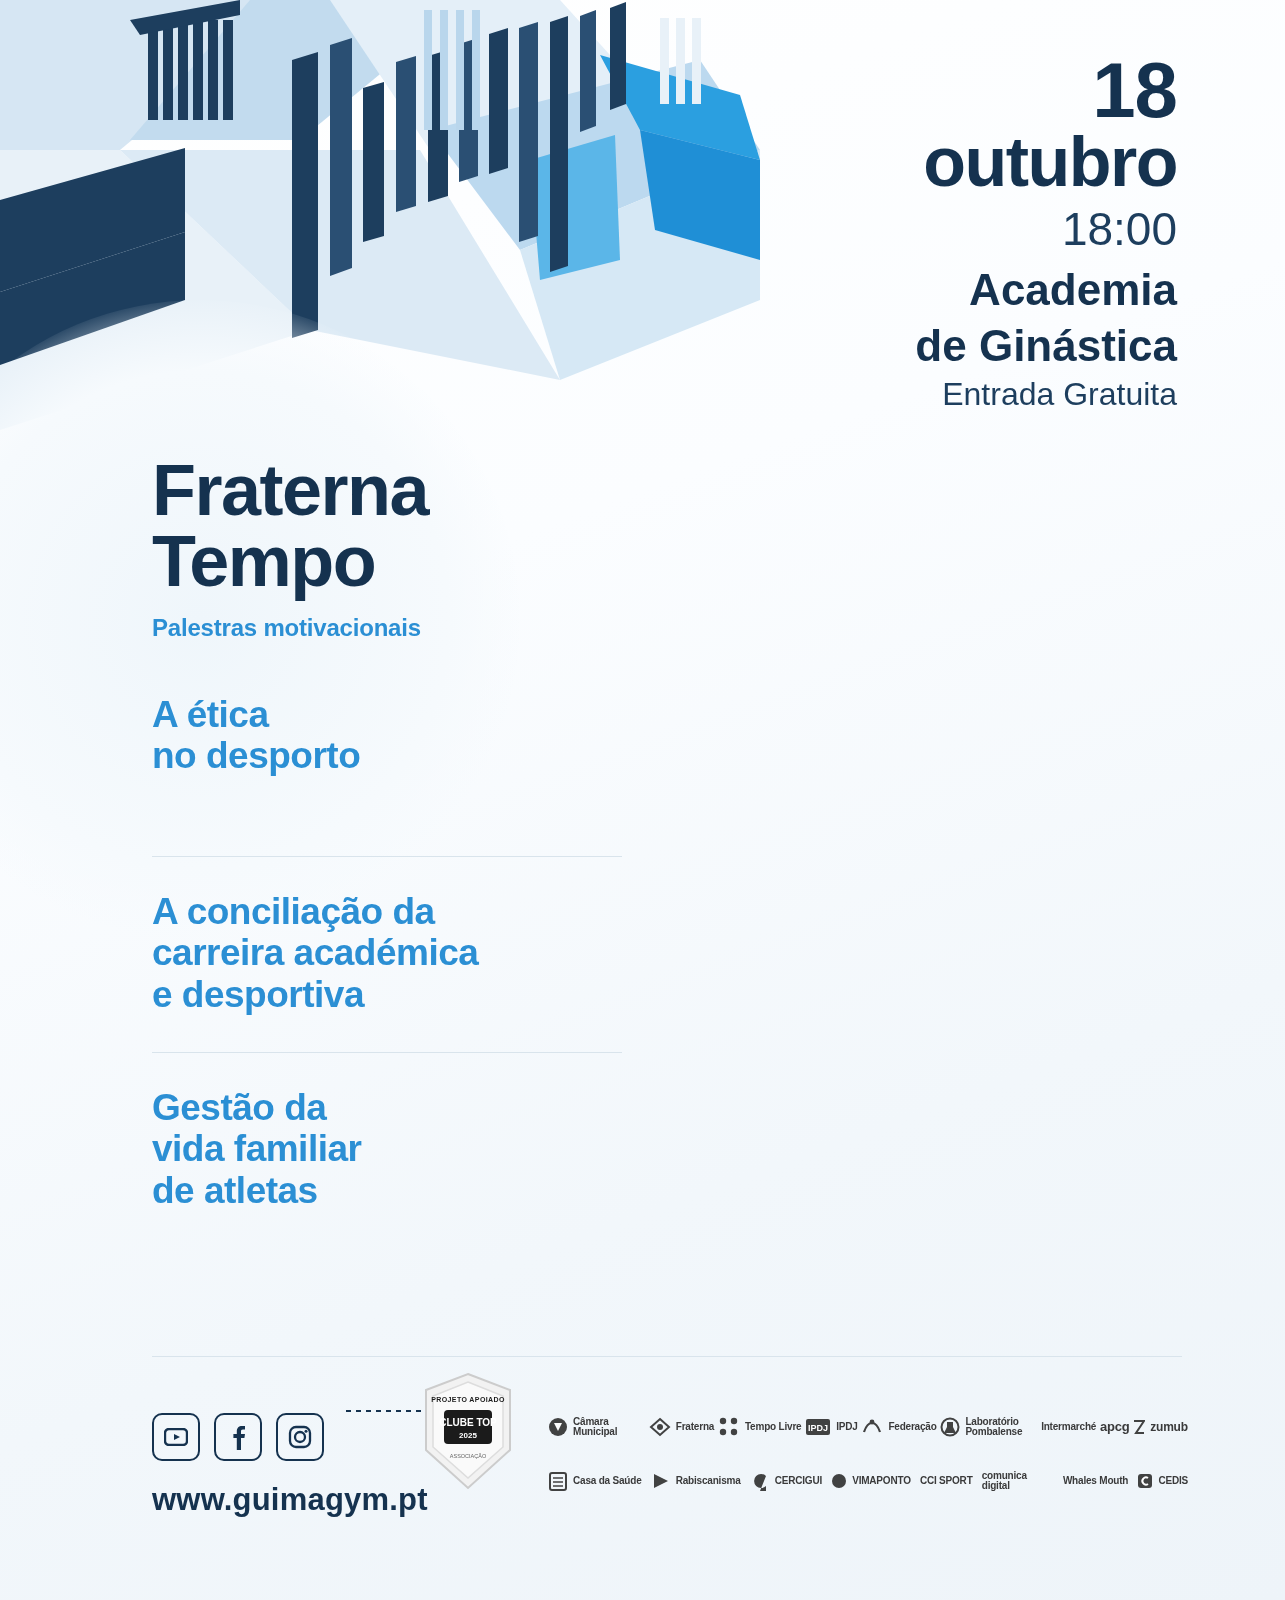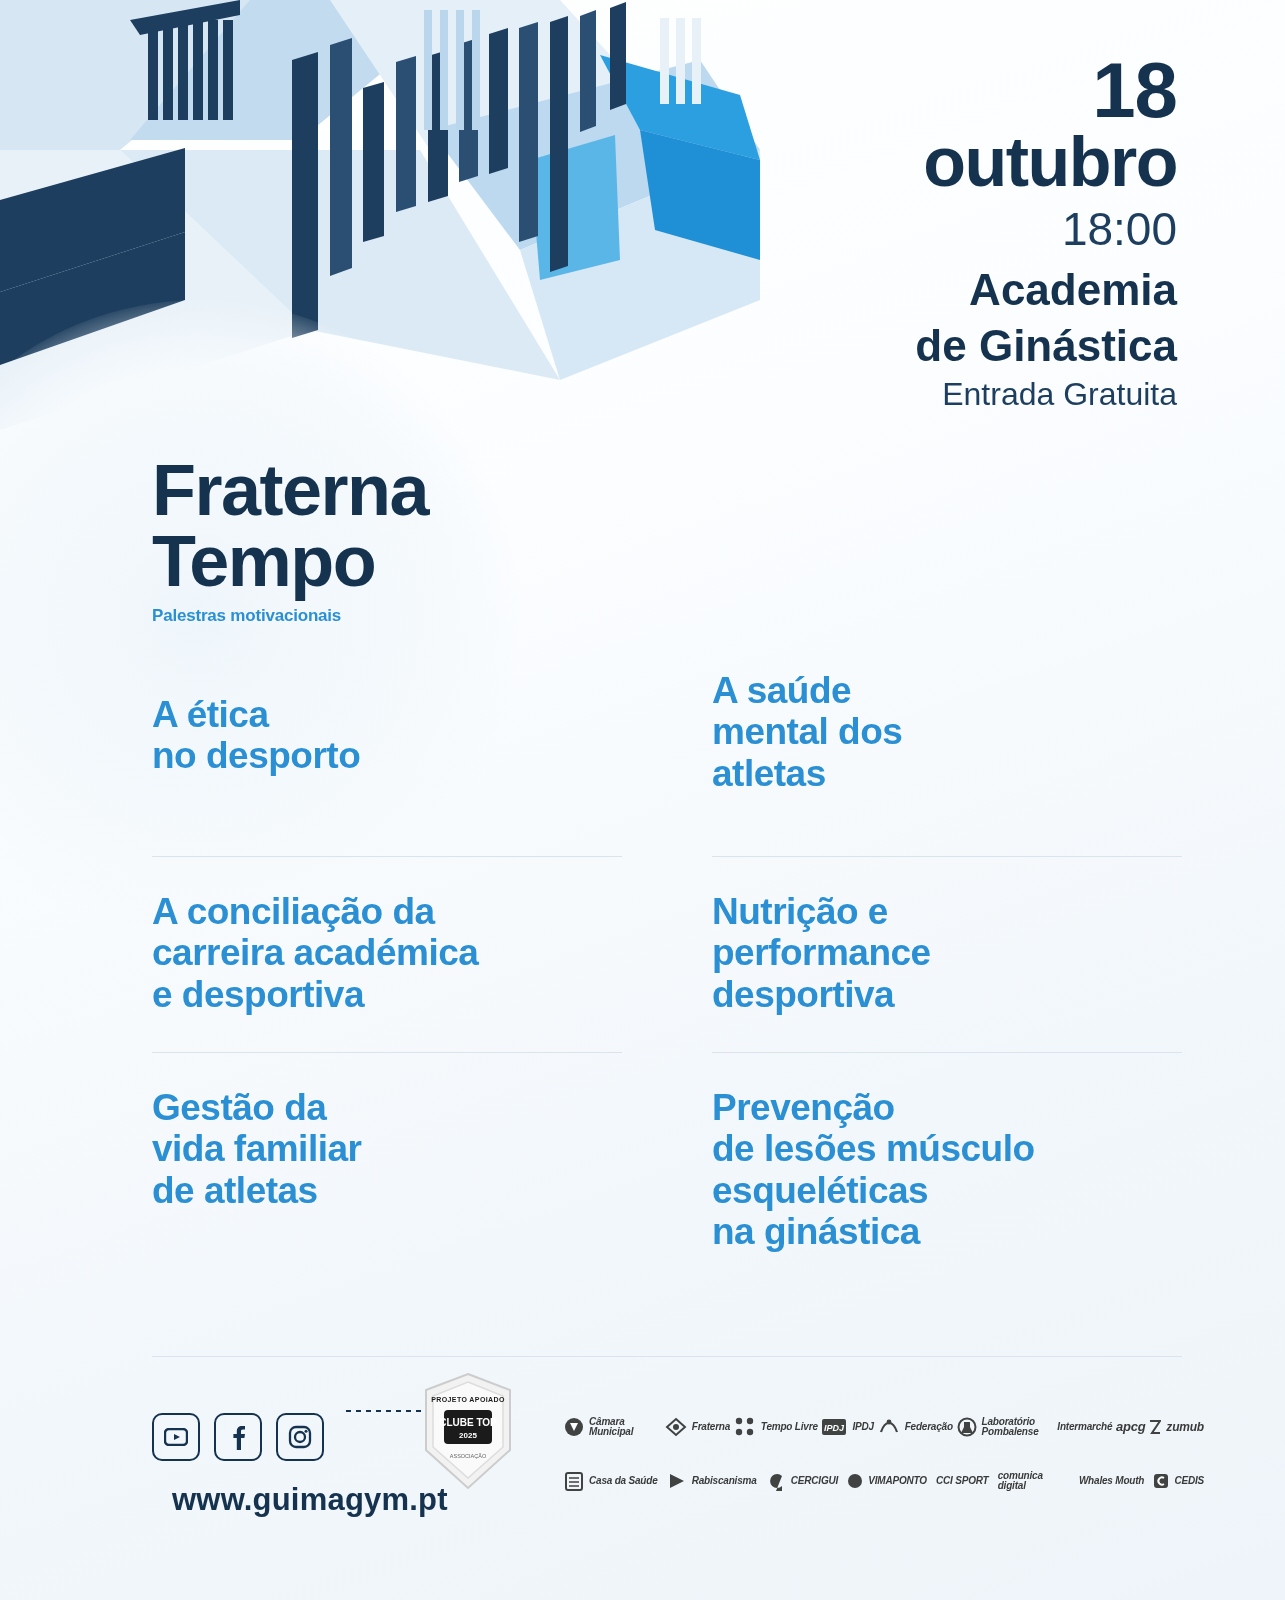--- a/index.html
+++ b/index.html
@@ -94,24 +94,24 @@
     width: 620px;
   }
   .title-line {
     font-size: 72px;
     font-weight: 700;
     letter-spacing: -1.5px;
     line-height: 0.98;
     color: #15324f;
   }
   .subtitle {
-    font-size: 17px;
+    font-size: 24px;
     font-weight: 700;
     letter-spacing: -0.2px;
-    margin-top: 10px;
+    margin-top: 18px;
     color: #2b8fd4;
   }
 
   
   .topics {
     position: absolute;
     left: 152px;
     top: 660px;
     width: 1030px;
     display: grid;
@@ -170,45 +170,43 @@
     color: #15324f;
   }
   .website {
     position: absolute;
     left: 152px;
     top: 1482px;
     font-size: 31px;
     font-weight: 700;
     letter-spacing: 0.2px;
     color: #15324f;
-    margin-left: 20px;
   }
 
   
   .badge {
     position: absolute;
     left: 418px;
     top: 1372px;
     width: 100px;
     height: 118px;
   }
   .badge-text-1 {
     font-size: 7px;
     font-weight: 700;
     fill: #1b1b1b;
     letter-spacing: 0.4px;
   }
 
   
   .sponsors {
     position: absolute;
-    left: 564px;
+    left: 548px;
     top: 1400px;
     width: 640px;
-    font-style: italic;
   }
   .sponsor-row {
     display: flex;
     align-items: center;
     justify-content: space-between;
     height: 54px;
   }
   .sponsor {
     display: flex;
     align-items: center;
@@ -317,38 +315,20 @@
         <div class="topic-text">A conciliação da
 carreira académica
 e desportiva</div>
       </div>
       <div class="topic-cell divided">
         <div class="topic-text">Gestão da
 vida familiar
 de atletas</div>
       </div>
     </div>
-    <div class="col-right">
-      <div class="topic-cell">
-        <div class="topic-text">A saúde
-mental dos
-atletas</div>
-      </div>
-      <div class="topic-cell divided">
-        <div class="topic-text">Nutrição e
-performance
-desportiva</div>
-      </div>
-      <div class="topic-cell divided">
-        <div class="topic-text">Prevenção
-de lesões músculo
-esqueléticas
-na ginástica</div>
-      </div>
-    </div>
   </div>
 
   <div class="footer"></div>
 
   <div class="social-row">
     <div class="sq-icon">
       <svg width="24" height="18" viewBox="0 0 24 18" aria-hidden="true">
         <rect x="1" y="1" width="22" height="16" rx="4" fill="none" stroke="#15324f" stroke-width="2.4"></rect>
         <polygon points="10,6 16,9 10,12" fill="#15324f"></polygon>
       </svg>

